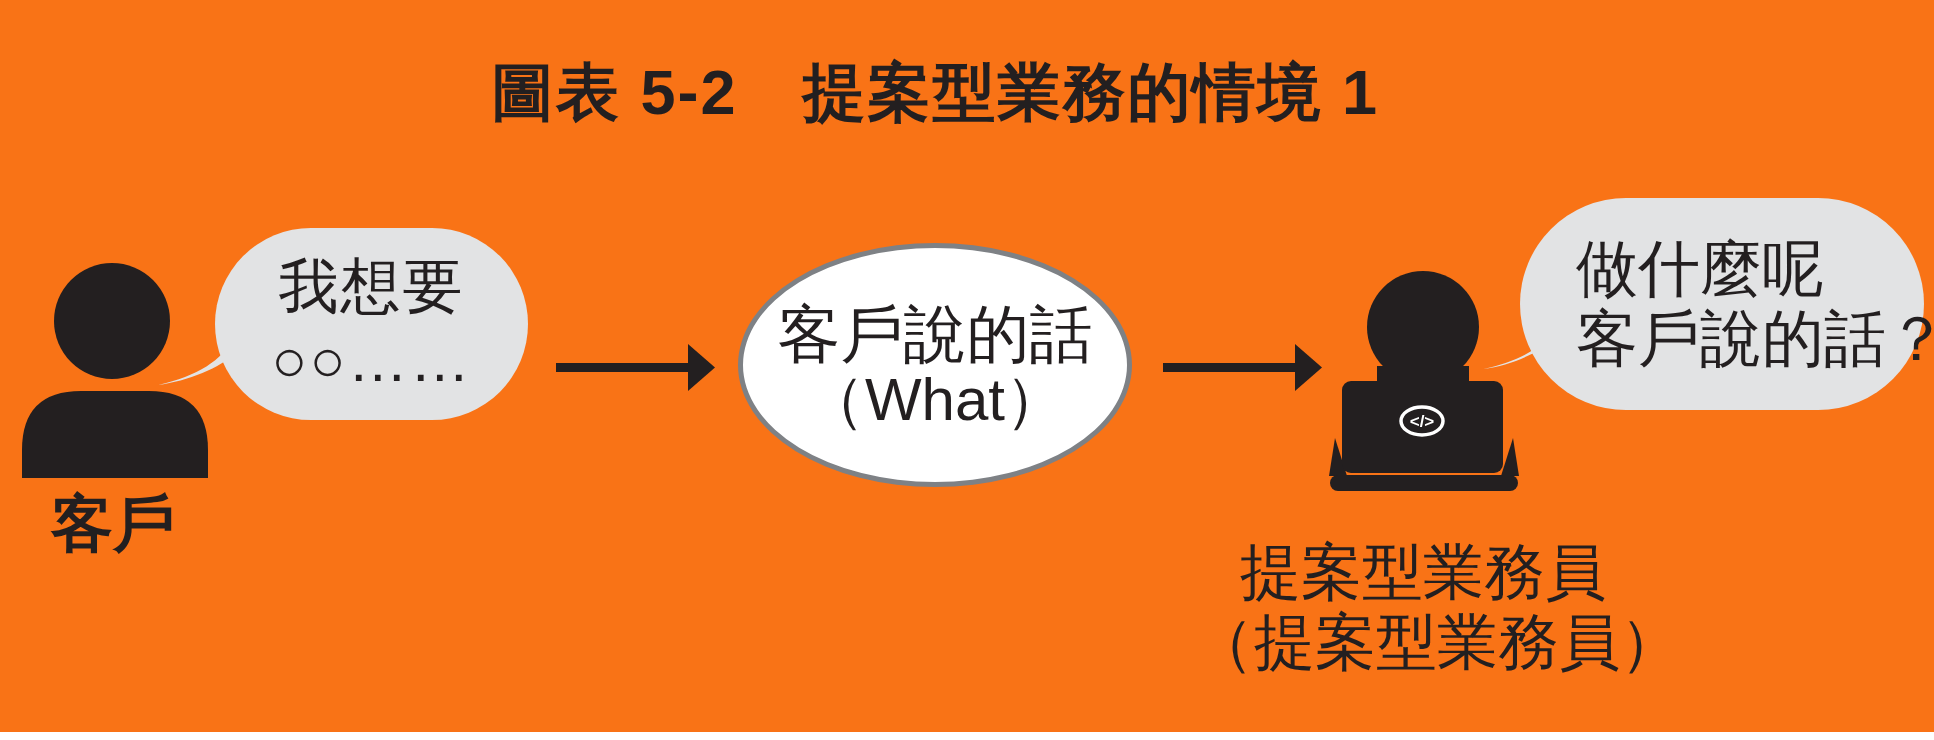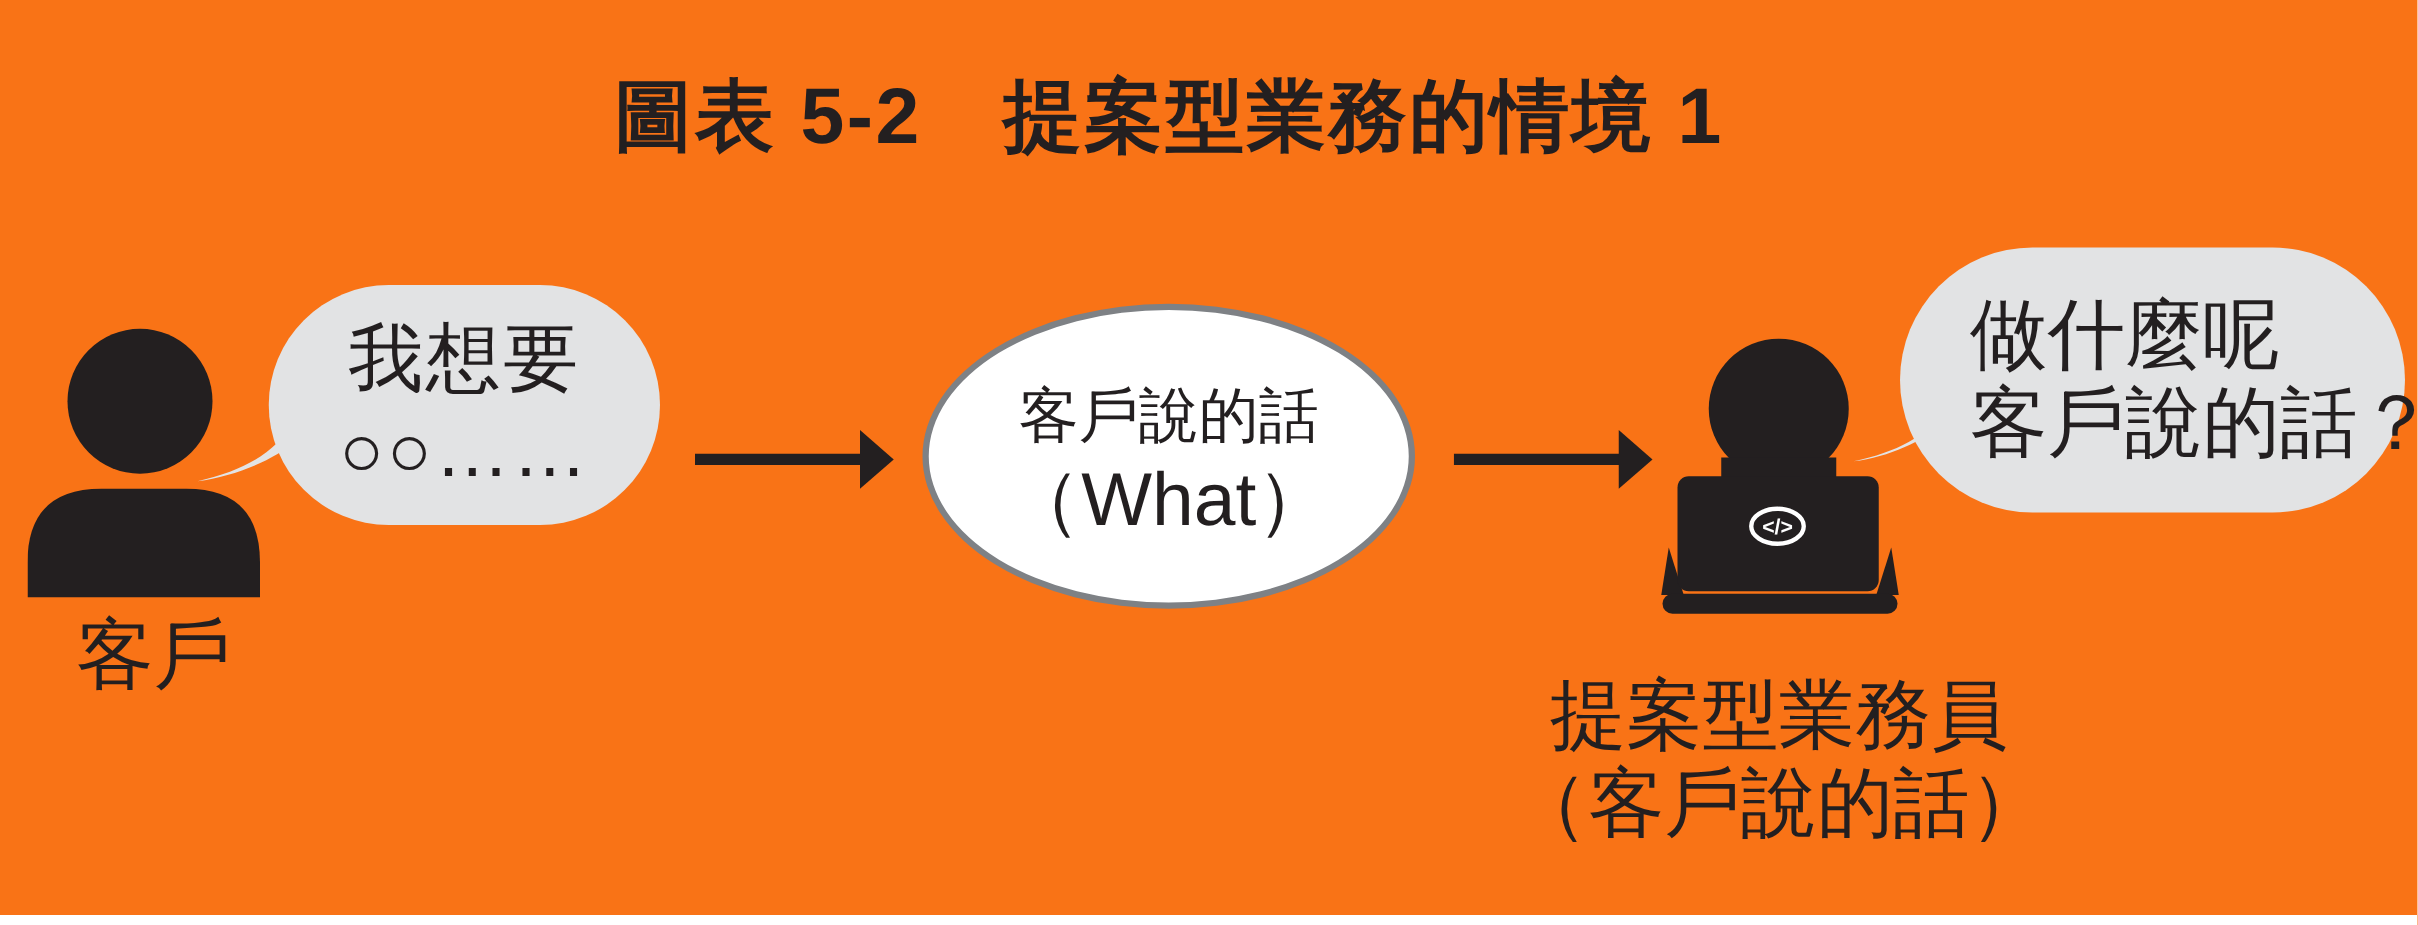--- a/index.html
+++ b/index.html
@@ -55,26 +55,27 @@
     border-radius: 106px;
     align-items: flex-start;
     padding-left: 0;
     font-size: 62px;
     line-height: 70px;
     text-align: left;
   }
   .bubble-right .line { padding-left: 56px; }
 
   .person-label {
-    left: 43px;
+    left: 33px;
     top: 482px;
     width: 160px;
     text-align: center;
     font-size: 62px;
     white-space: nowrap;
+    font-weight: bold;
   }
   .sales-label {
     left: 1193px;
     top: 505px;
     width: 460px;
     text-align: center;
     font-size: 61px;
     line-height: 70px;
     white-space: nowrap;
     margin-top: 32px;
@@ -89,21 +90,21 @@
     border: 5px solid #7e8185;
     border-radius: 50%;
     background: #ffffff;
     display: flex;
     flex-direction: column;
     justify-content: center;
     align-items: center;
     text-align: center;
     white-space: nowrap;
   }
-  .what-ellipse .line1 { font-size: 48px; line-height: 70px; }
+  .what-ellipse .line1 { font-size: 63px; line-height: 70px; }
   .what-ellipse .line2 { font-size: 60px; line-height: 62px; }
 
   svg { display: block; }
   .ink { fill: #231f20; }
   .bubble-fill { fill: #e2e3e4; }
 </style>
 </head>
 <body>
 
 <div class="canvas">
@@ -147,21 +148,21 @@
     <polygon class="ink" points="22,206 10,168 4,206"></polygon>
     <polygon class="ink" points="176,206 188,168 194,206"></polygon>
     <rect class="ink" x="17" y="111" width="161" height="92" rx="9"></rect>
     <rect class="ink" x="5" y="205" width="188" height="16" rx="8"></rect>
     <ellipse cx="97" cy="151" rx="21" ry="14" fill="none" stroke="#ffffff" stroke-width="3.5"></ellipse>
     <text x="97" y="157" text-anchor="middle" font-size="17" font-weight="bold" fill="#ffffff" font-family="Liberation Sans, sans-serif">&lt;/&gt;</text>
   </svg>
 
   <div class="abs sales-label">
     <div>提案型業務員</div>
-    <div>（客戶說的話）</div>
+    <div>（提案型業務員）</div>
   </div>
 
   <svg class="abs" style="left:1483px; top:330px;" width="72" height="44" viewBox="0 0 72 44">
     <path class="bubble-fill" d="M 70,0 C 60,18 34,32 0,39 C 28,36 56,22 71,10 Z"></path>
   </svg>
 
   <div class="abs speech-bubble bubble-right">
     <div class="line">做什麼呢</div>
     <div class="line">客戶說的話？</div>
   </div>

